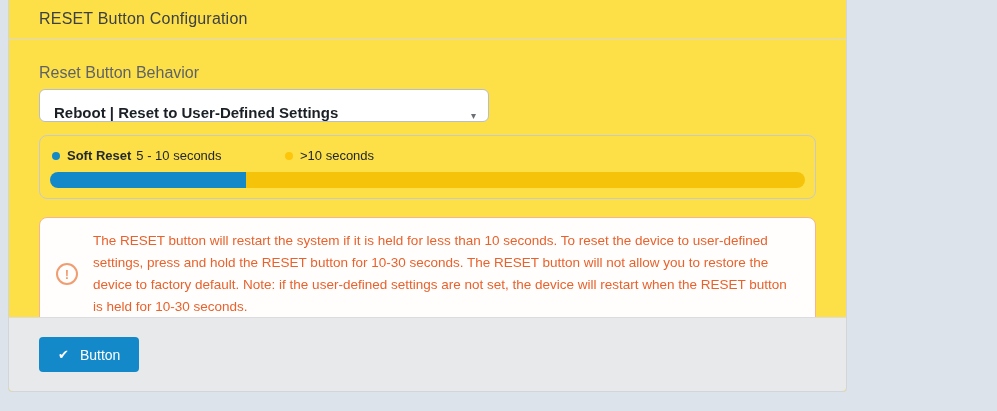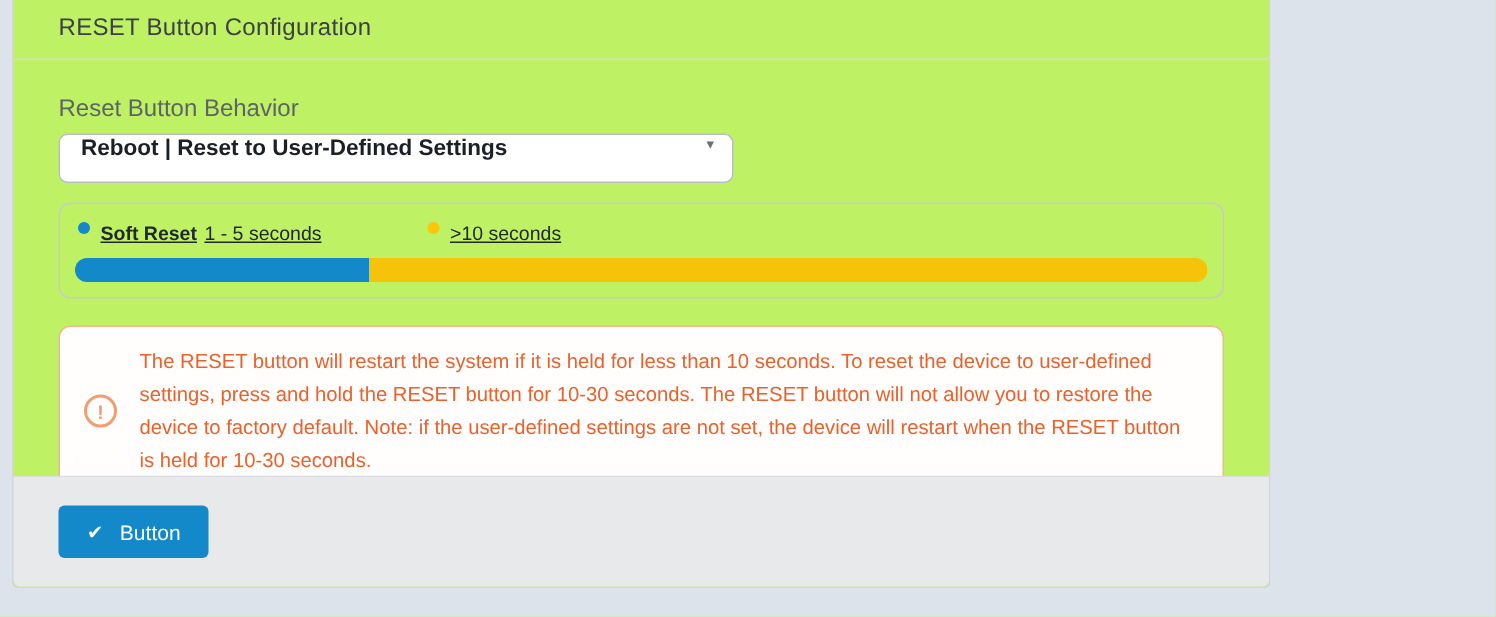--- a/index.html
+++ b/index.html
@@ -6,21 +6,21 @@
   html, body {
     width: 997px; height: 411px;
     background: #dde3ea;
     font-family: "Liberation Sans", sans-serif;
     overflow: hidden;
   }
   .card {
     position: absolute;
     left: 8px; top: 0;
     width: 839px; height: 392px;
-    background: #bef264;
+    background: #fde047;
     border: 1px solid #d2d6db;
     border-top: none;
     border-radius: 0 0 4px 4px;
   }
   .card-header {
     padding: 10px 30px 11px 30px;
     border-bottom: 1px solid #d6d8db;
   }
   .card-title {
     font-size: 16px;
@@ -35,21 +35,21 @@
     font-size: 16px;
     color: #5f6368;
   }
   .select-box {
     margin-top: 7px;
     width: 450px; height: 33px;
     border: 1px solid #b9bec4;
     border-radius: 6px;
     background: #fff;
     display: flex;
-    align-items: flex-start;
+    align-items: flex-end;
     justify-content: space-between;
     padding: 0 12px 0 14px;
     cursor: pointer;
   }
   .select-value {
     font-size: 15px;
     font-weight: bold;
     color: #1b2026;
   }
   .select-caret {
@@ -62,21 +62,21 @@
     border-radius: 8px;
     padding: 10px;
   }
   .legend-row {
     display: flex;
     align-items: center;
     padding: 2px 2px 9px 2px;
     font-size: 13px;
     color: #23282d;
   }
-  .legend-item { display: flex; align-items: flex-start; text-decoration: underline; }
+  .legend-item { display: flex; align-items: center; }
   .legend-item.first { flex: 0 0 233px; }
   .legend-dot {
     width: 8px; height: 8px;
     border-radius: 50%;
     margin-right: 7px;
     flex: 0 0 auto;
   }
   .legend-label { font-weight: bold; margin-right: 5px; }
   .legend-detail { font-weight: normal; }
   .duration-bar {
@@ -156,21 +156,21 @@
     <div class="select-box">
       <span class="select-value">Reboot | Reset to User-Defined Settings</span>
       <span class="select-caret">▾</span>
     </div>
 
     <div class="legend-box">
       <div class="legend-row">
         <div class="legend-item first">
           <span class="legend-dot" style="background:#1389ca"></span>
           <span class="legend-label">Soft Reset</span>
-          <span class="legend-detail">1 - 5 seconds</span>
+          <span class="legend-detail">5 - 10 seconds</span>
         </div>
         <div class="legend-item">
           <span class="legend-dot" style="background:#fdc60b"></span>
           <span class="legend-detail">&gt;10 seconds</span>
         </div>
       </div>
       <div class="duration-bar">
         <div class="duration-seg" style="width:26%;background:#1389ca"></div>
         <div class="duration-seg" style="width:74%;background:#f5c40a"></div>
       </div>

